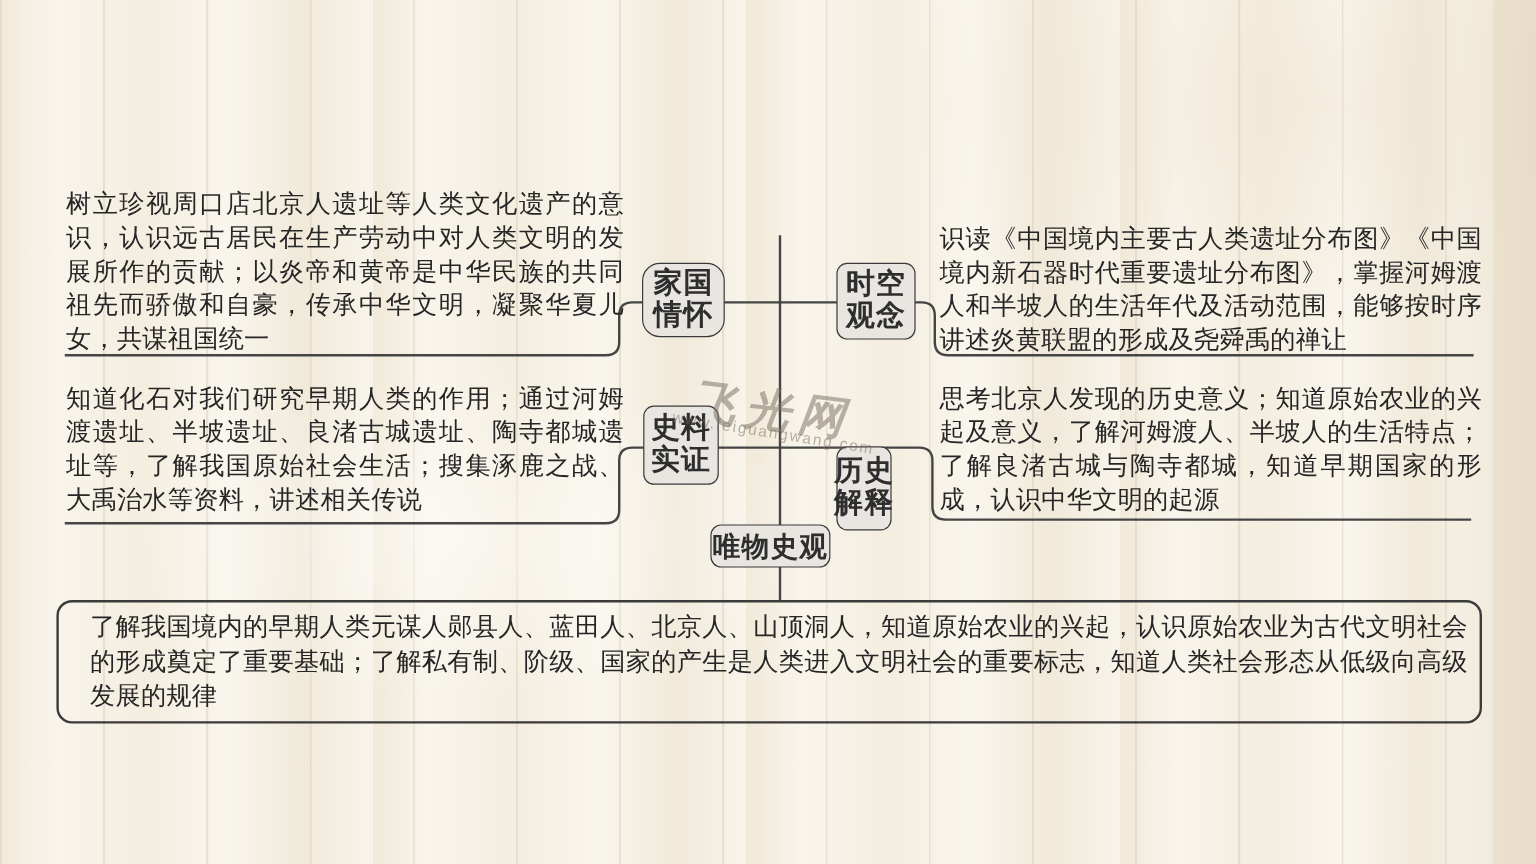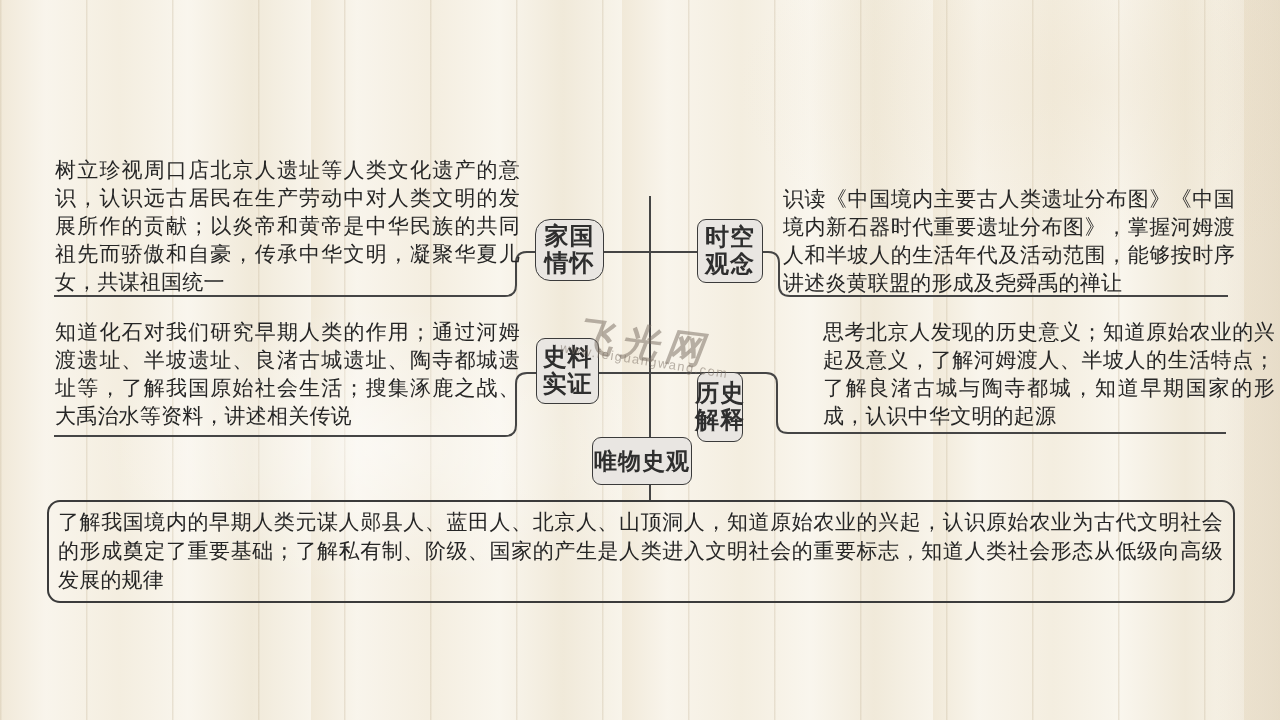--- a/index.html
+++ b/index.html
@@ -34,43 +34,43 @@
   svg.connectors{position:absolute;left:0;top:0;z-index:1;}
   .para{
     position:absolute;z-index:2;
     font-size:21px;line-height:28px;
     text-align:justify;text-justify:inter-character;
     letter-spacing:.2px;
   }
   .para-top-left{left:55px;top:156px;width:465px;}
   .para-mid-left{left:55px;top:318px;width:465px;}
   .para-top-right{left:783px;top:185px;width:452px;}
-  .para-mid-right{left:783px;top:318px;width:452px;margin-left:40px;}
+  .para-mid-right{left:783px;top:318px;width:452px;}
   .node{
     position:absolute;z-index:3;
     background:#e9e6e2;
     border:1.8px solid #3b3b3b;border-radius:9px;
     display:flex;flex-direction:column;align-items:center;justify-content:center;
     font-weight:700;color:#2e2e2e;
     box-sizing:border-box;
   }
   .node .ln{display:block;font-size:24px;line-height:27px;letter-spacing:1px;white-space:nowrap;}
   .node-root{left:588px;top:157px;width:116px;height:39px;border-width:2.5px;border-color:#262626;border-radius:10px;}
   .node-jiaguo{left:535px;top:219px;width:69px;height:62px;border-radius:15px;}
   .node-shikong{left:697px;top:219px;width:66px;height:64px;}
   .node-shiliao{left:536px;top:338px;width:63px;height:66px;align-items:center;}
   .node-lishi{left:697px;top:336px;width:46px;height:70px;margin-top:36px;}
-  .node-weiwu{left:592px;top:437px;width:100px;height:48px;text-align:center;}
+  .node-weiwu{left:592px;top:437px;width:100px;height:36px;text-align:center;}
   .node-weiwu .ln,.node-root .ln{font-size:23px;}
   .bottom-box{
     position:absolute;z-index:2;
     left:47px;top:500px;width:1188px;height:103px;
     border:2px solid #3b3b3b;border-radius:13px;
     box-sizing:border-box;
-    padding:6px 10px 0 9px;
+    padding:6px 10px 0 26px;
   }
   .bottom-box .para-bottom{
     font-size:21px;line-height:29px;
     text-align:justify;text-justify:inter-character;
     letter-spacing:.2px;
   }
   .watermark{
     position:absolute;z-index:4;left:575px;top:326px;
     transform:rotate(7deg);
     color:rgba(122,112,99,.52);

